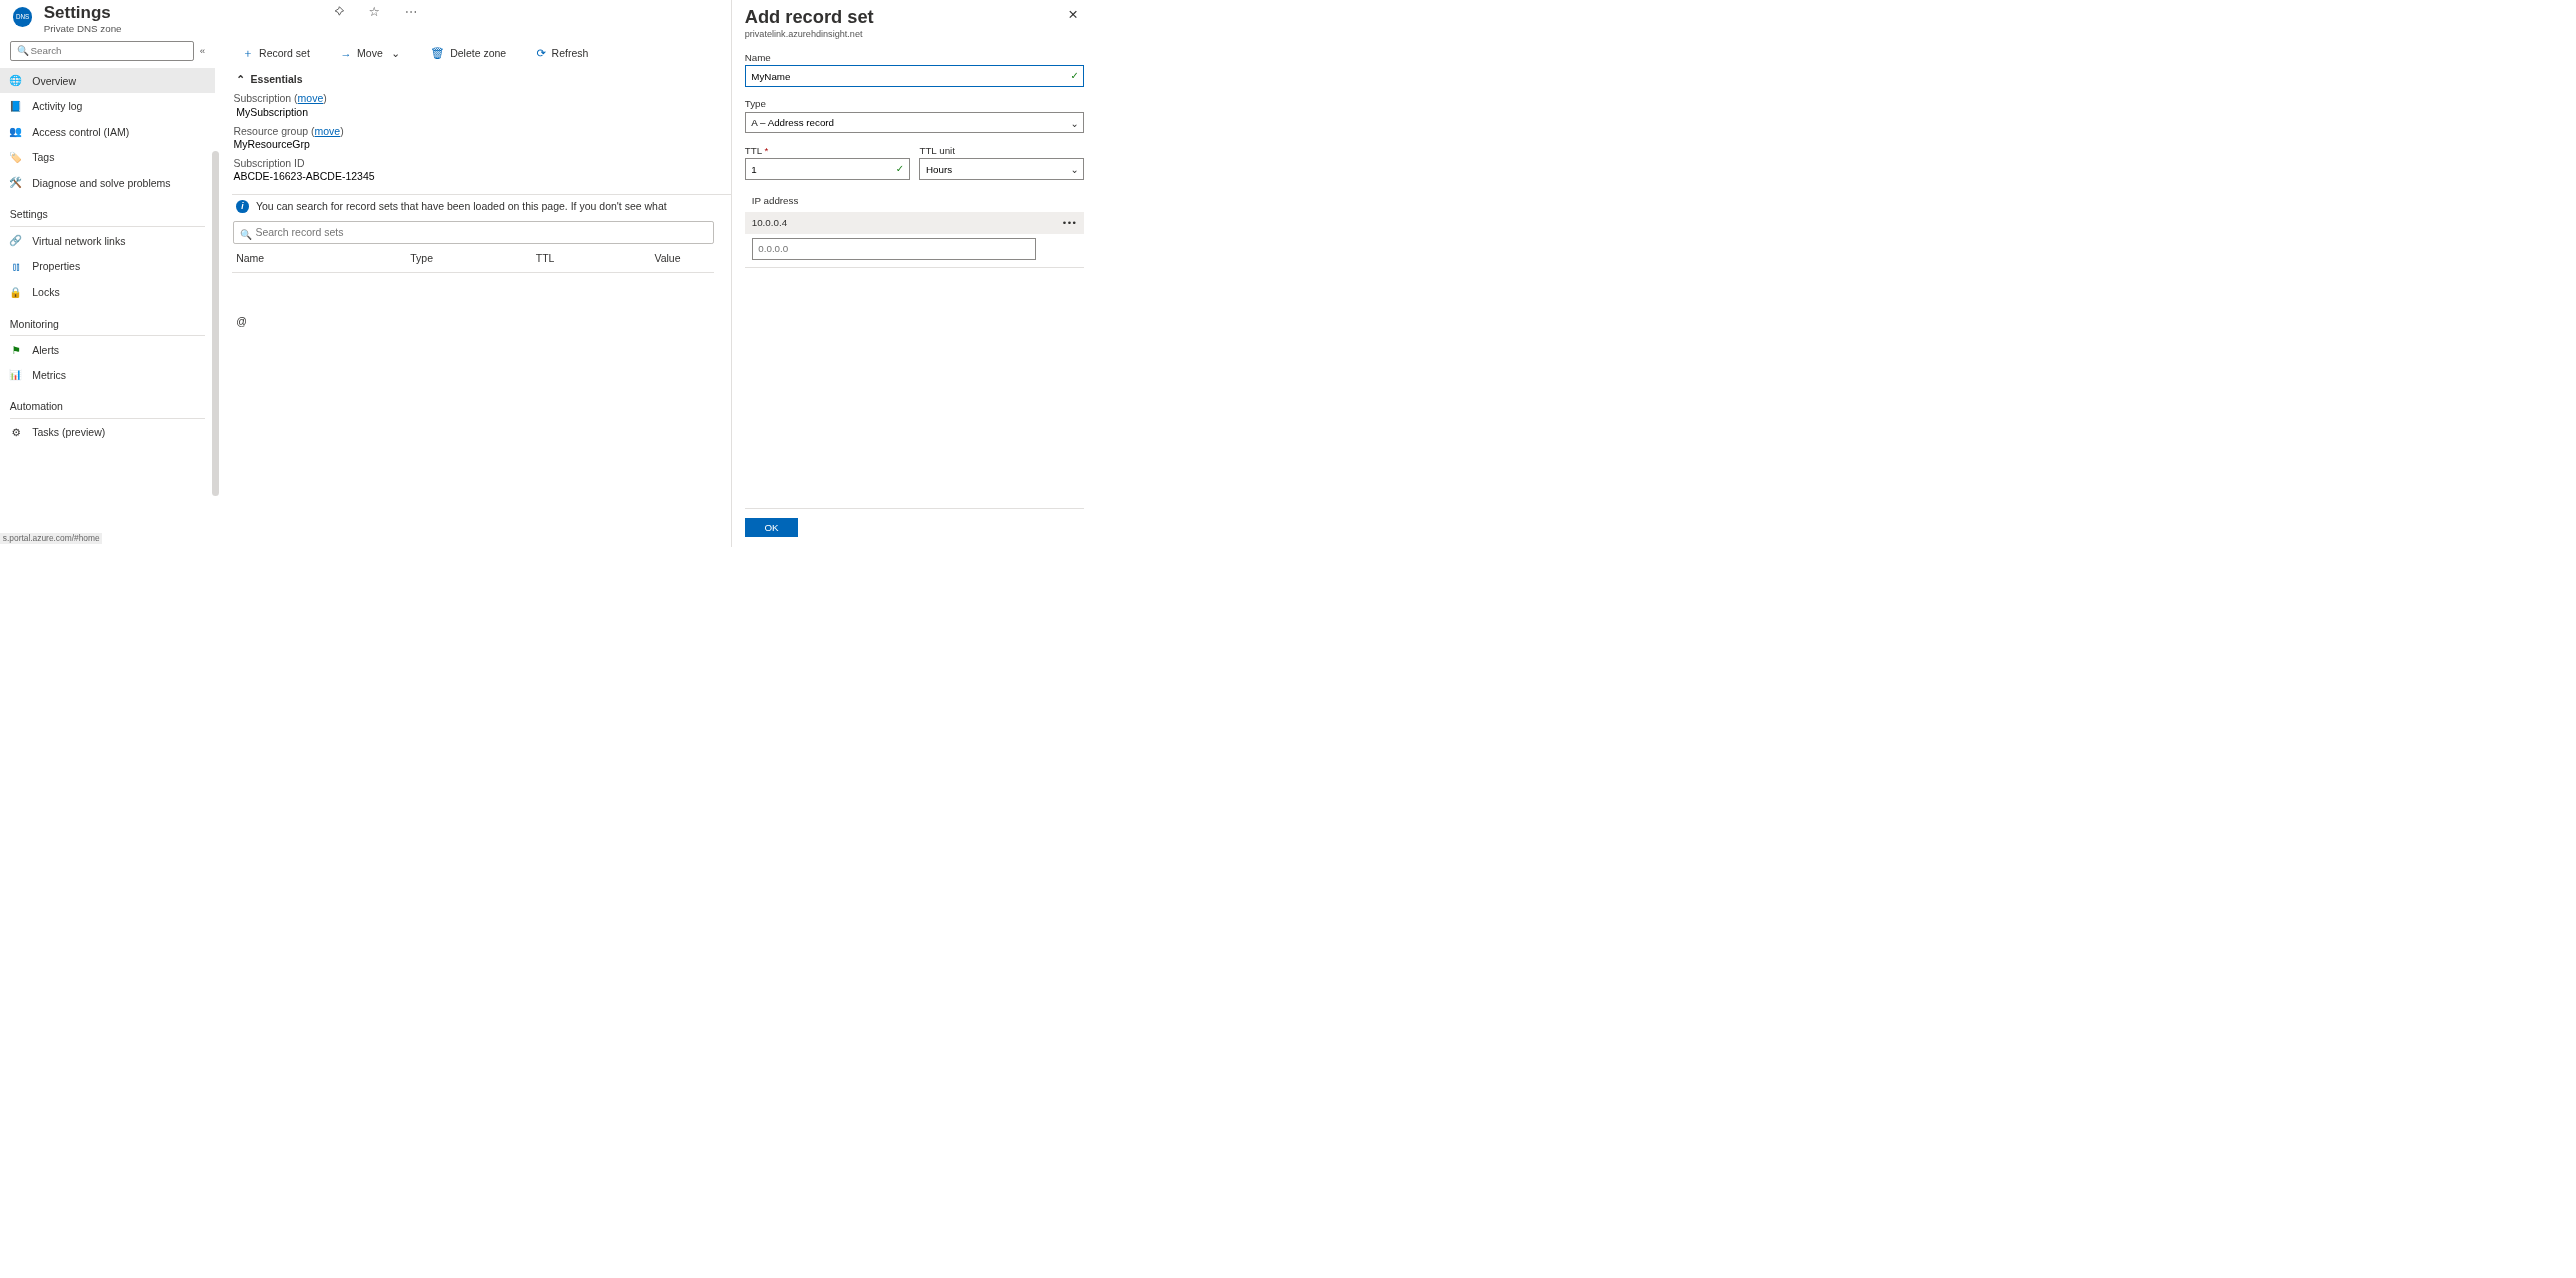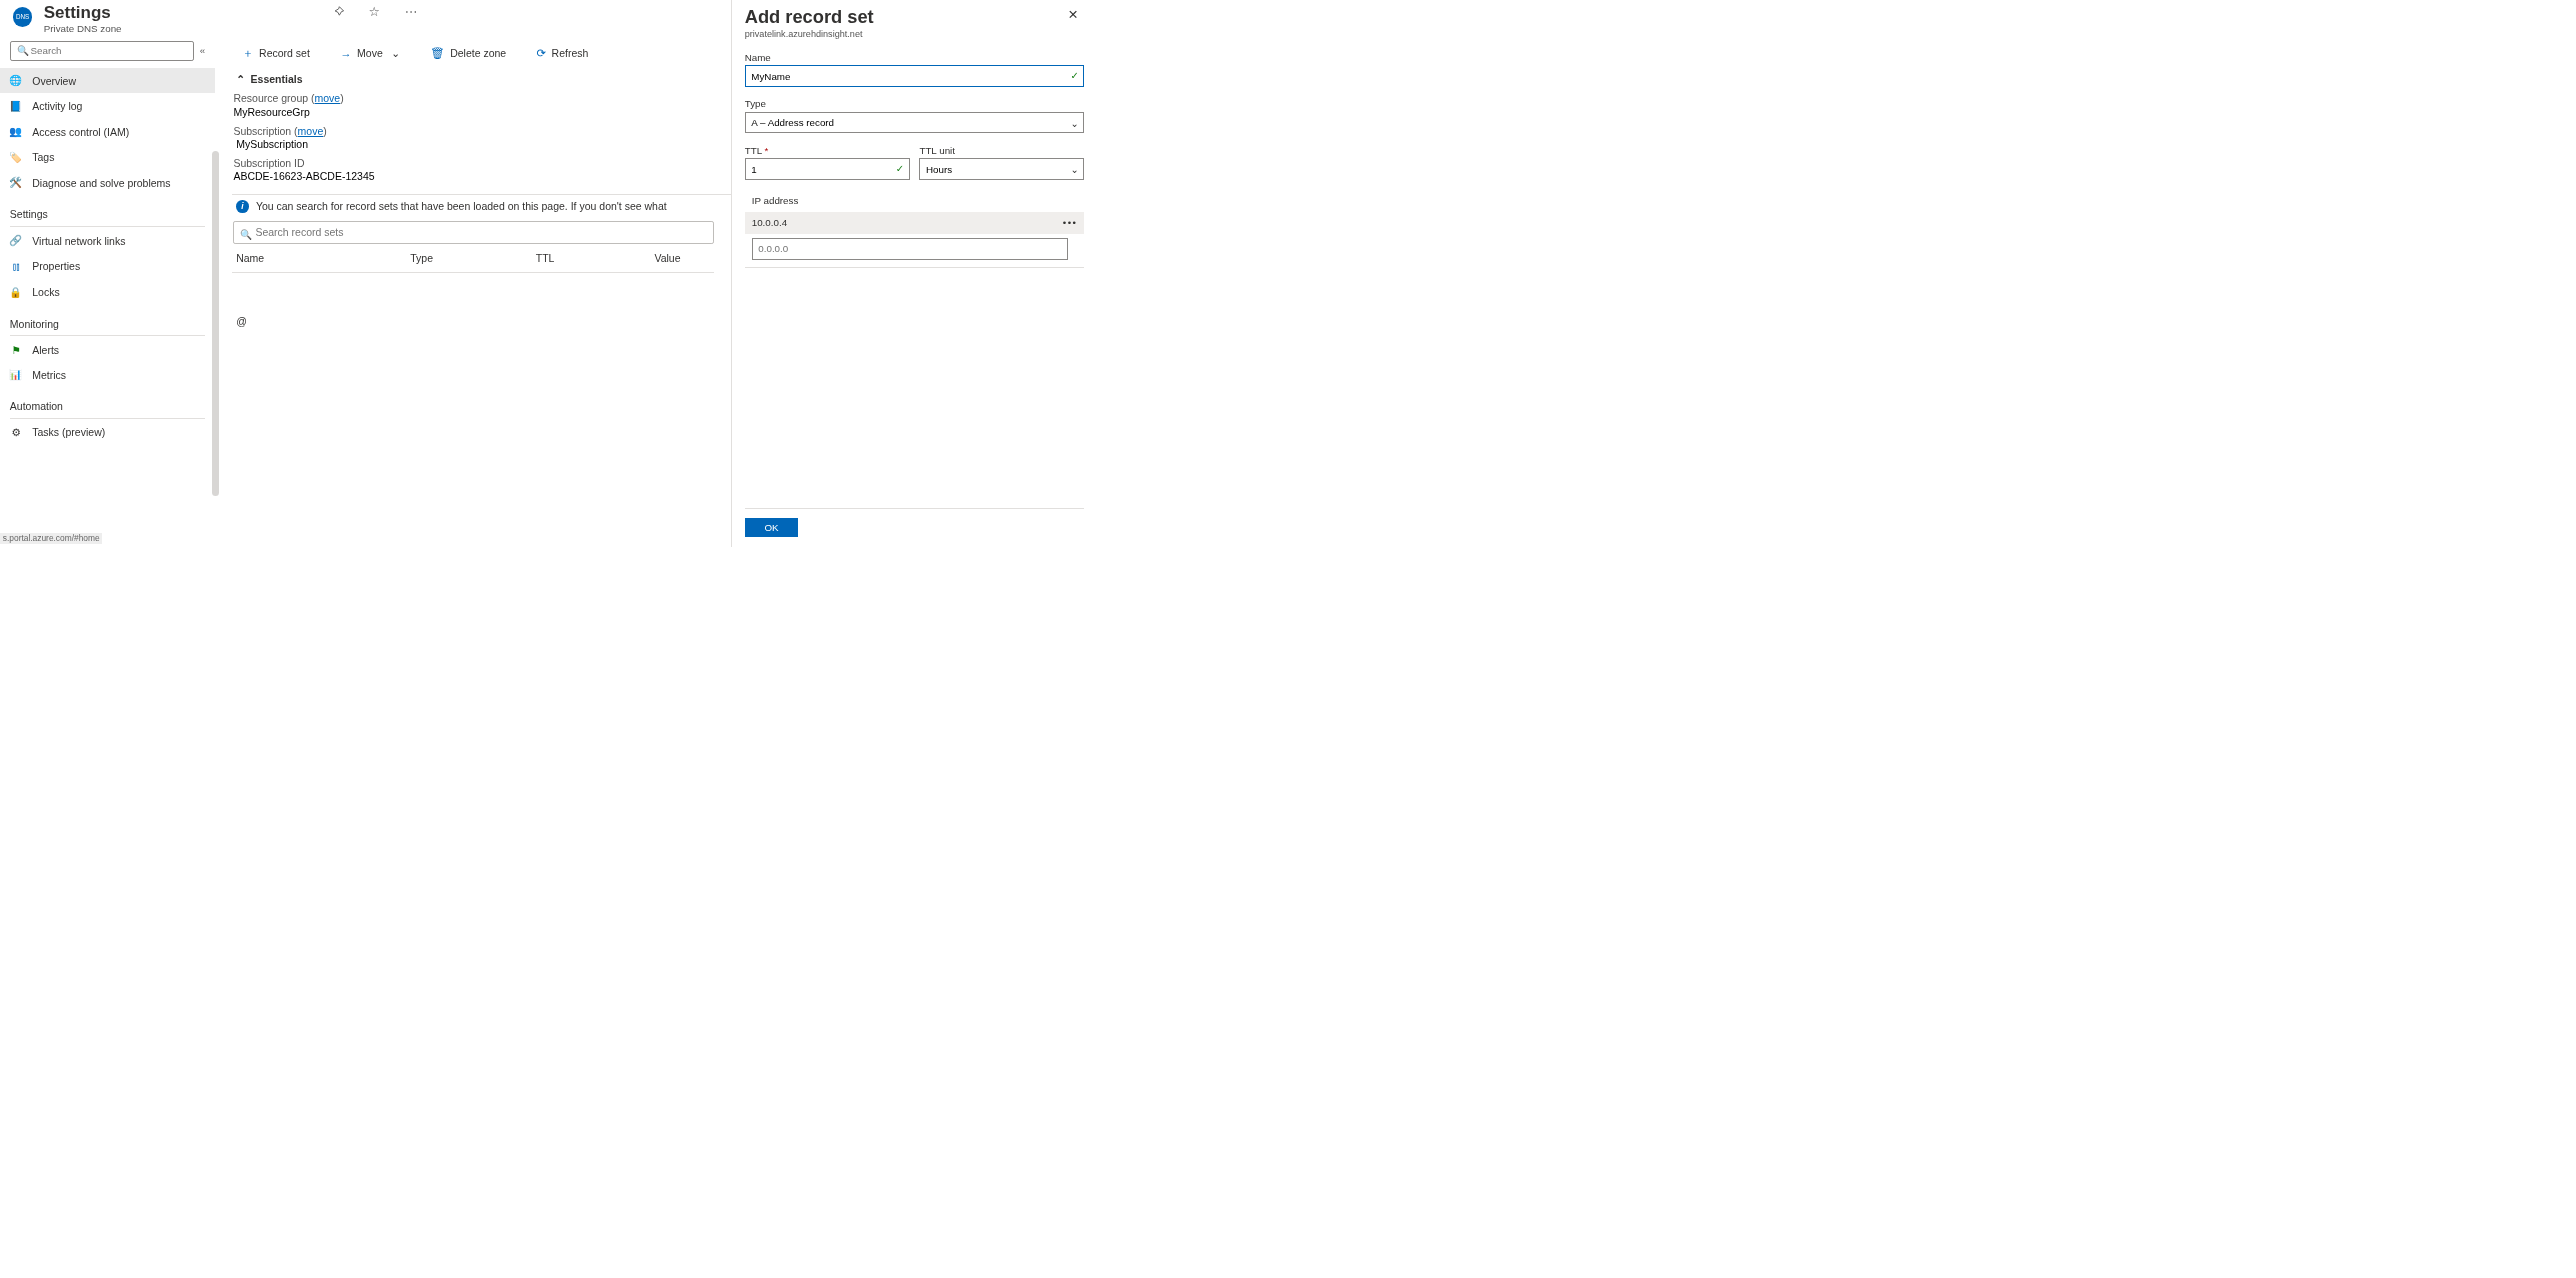--- a/index.html
+++ b/index.html
@@ -80,21 +80,21 @@
   .sel { width:100%; border:0.7px solid #8a8886; padding:4.2px 5.6px; font-size:9.8px; background:#fff; appearance:none; }
   .sel-wrap { position:relative; }
   .sel-wrap .cv { position:absolute; right:5.6px; top:5.6px; color:#333; pointer-events:none; }
   .ttl-wrap { position:relative; }
   .ttl-wrap .chk { position:absolute; right:5.6px; top:4.9px; color:#107c10; }
 
   .ip-sect-lbl { font-weight:400; font-size:9.8px; padding:4.2px 0 5.6px 7px; }
   .ip-row { display:flex; align-items:center; background:#f0eeec; padding:5.6px 7px; font-size:9.8px; }
   .ip-row .dots { margin-left:auto; letter-spacing:1.4px; cursor:pointer; }
   .ip-add { margin:4.2px 7px 0 7px; }
-  .ip-add input { width:316px; border:0.7px solid #8a8886; padding:4.2px 5.6px; font-size:9.8px; }
+  .ip-add input { width:284px; border:0.7px solid #8a8886; padding:4.2px 5.6px; font-size:9.8px; }
 
   .fly-foot { margin-top:auto; border-top:0.7px solid #e1dfdd; padding:8.4px 0 9.8px 0; }
   .ok-btn { background:#0066b8; color:#fff; border:none; padding:4.2px 19.7px; font-size:9.8px; cursor:pointer; }
 
   .status { position:absolute; left:0; bottom:3px; font-size:8.4px; color:#666; background:#eee; padding:0.7px 2.8px; }
 
   svg{display:inline-block;vertical-align:middle;}
 </style>
 </head>
 <body>
@@ -217,28 +217,28 @@
           </button>
       </div>
 
       <div class="essentials-head">
         <span>⌃</span>
         <span>Essentials</span>
       </div>
 
       <div class="ess">
         <div class="ess-row">
+          <span class="lbl">Subscription</span>
+          <span class="lbl"> (</span><span class="linkish">move</span><span class="lbl">)</span>
+          <div class="val" style="margin-left:2.8px;">MySubscription</div>
+        </div>
+        <div class="ess-row">
           <span class="lbl">Resource group</span>
           <span class="lbl"> (</span><span class="linkish">move</span><span class="lbl">)</span>
           <div class="val">MyResourceGrp</div>
-        </div>
-        <div class="ess-row">
-          <span class="lbl">Subscription</span>
-          <span class="lbl"> (</span><span class="linkish">move</span><span class="lbl">)</span>
-          <div class="val" style="margin-left:2.8px;">MySubscription</div>
         </div>
         <div class="ess-row">
           <div class="lbl">Subscription ID</div>
           <div class="val">ABCDE-16623-ABCDE-12345</div>
         </div>
       </div>
 
       <div class="info-bar">
         <span class="info-ic">i</span>
         <span>You can search for record sets that have been loaded on this page. If you don't see what</span>

